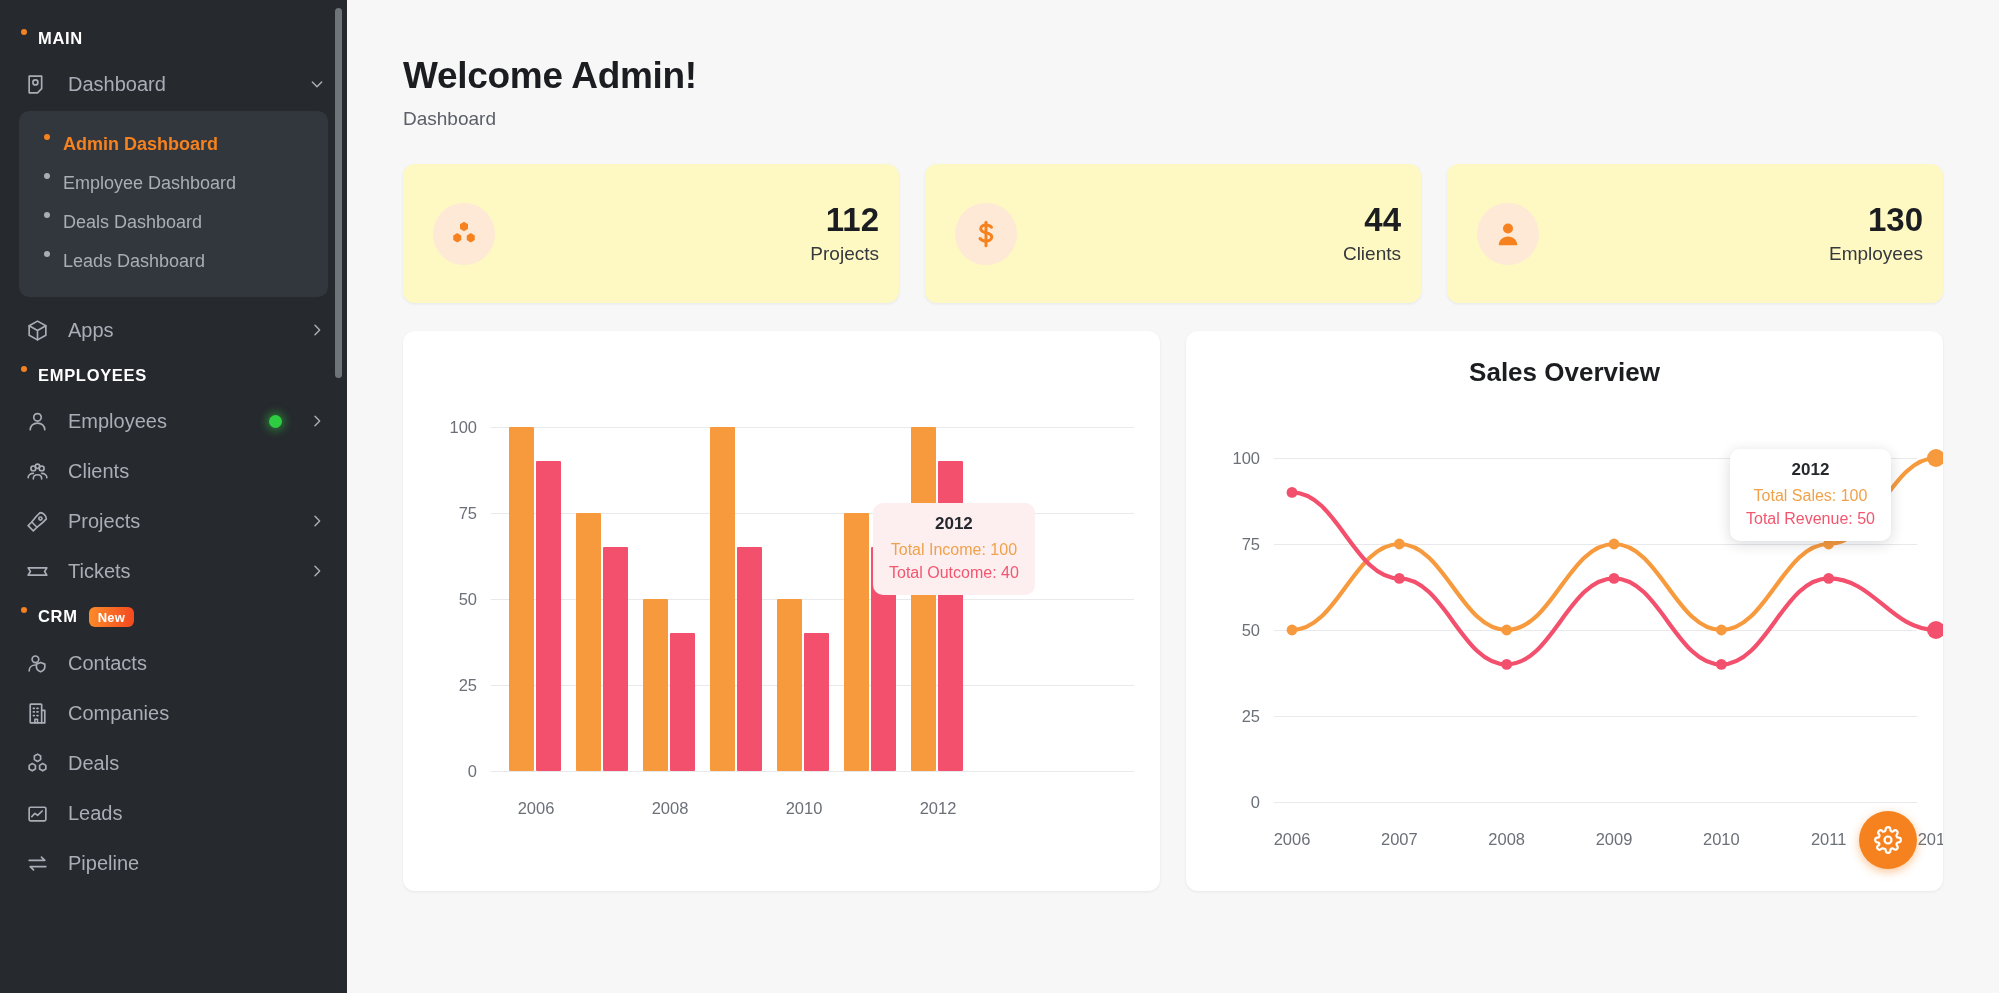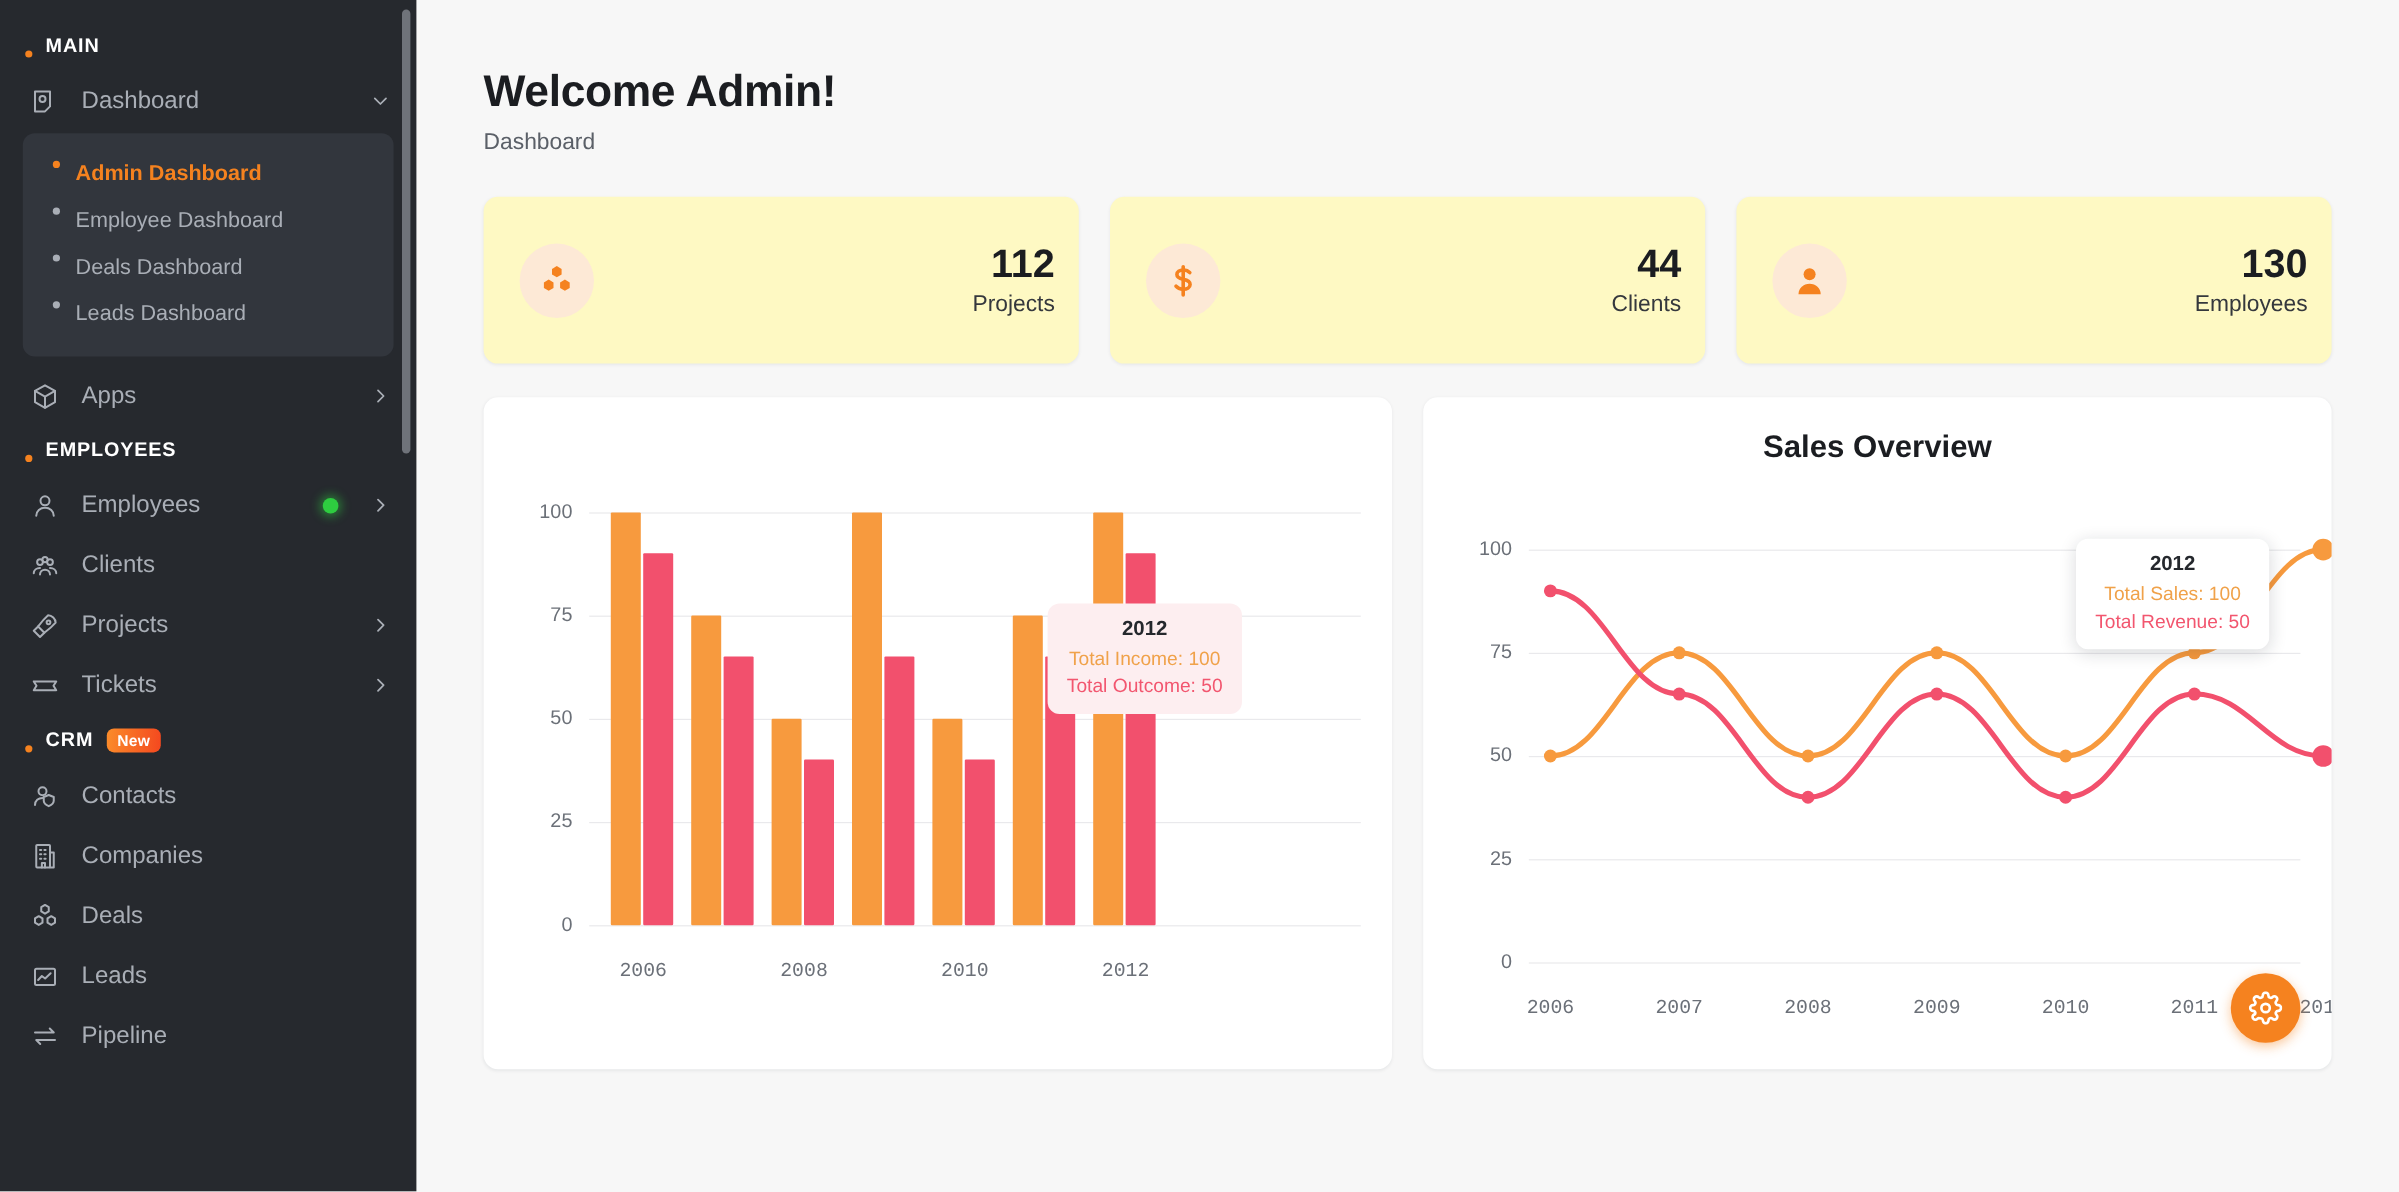--- a/index.html
+++ b/index.html
@@ -21,21 +21,21 @@
     padding-top: 18px;
   }
   .side-scroll {
     position: absolute;
     right: 5px; top: 8px;
     width: 7px; height: 370px;
     background: #6f737a;
     border-radius: 4px;
   }
   .sec-head {
-    display: flex; align-items: flex-end;
+    display: flex; align-items: flex-start;
     gap: 11px;
     padding: 11px 0 11px 21px;
     color: #ffffff;
     font-size: 16.5px;
     font-weight: 700;
     letter-spacing: 0.7px;
   }
   .sec-dot {
     width: 6px; height: 6px; border-radius: 50%;
     background: #f5821f; flex: 0 0 6px;
@@ -149,21 +149,21 @@
     transform: translateY(-50%);
     font-size: 16.5px; color: #6b7078; white-space: nowrap;
   }
   .gridline {
     position: absolute; left: 0; right: 0; height: 1px;
     background: #e9e9ec;
   }
   .xlab {
     position: absolute; top: 100%; margin-top: 14px;
     transform: translateX(-50%);
-    font-size: 16.5px; color: #6b7078; white-space: nowrap; font-family: Liberation Mono, monospace;
+    font-size: 16.5px; color: #6b7078; white-space: nowrap;
   }
   .bar {
     position: absolute; bottom: 0; width: 25px; border-radius: 1px;
   }
   .tooltip {
     position: absolute;
     background: #fff;
     border-radius: 10px;
     padding: 11px 16px 13px 16px;
     box-shadow: 0 3px 14px rgba(16,24,40,0.16);
@@ -418,21 +418,21 @@
           <div class="bar" style="left: 375px; top: 248.4px; height: 137.6px; background: rgb(242, 80, 109);"></div>
           <div class="xlab" style="left: 375px;">2010</div>
           <div class="bar" style="left: 415px; top: 128px; height: 258px; background: rgb(247, 154, 62);"></div>
           <div class="bar" style="left: 442px; top: 162.4px; height: 223.6px; background: rgb(242, 80, 109);"></div>
           <div class="bar" style="left: 482px; top: 42px; height: 344px; background: rgb(247, 154, 62);"></div>
           <div class="bar" style="left: 509px; top: 76.4px; height: 309.6px; background: rgb(242, 80, 109);"></div>
           <div class="xlab" style="left: 509px;">2012</div>
           <div class="tooltip pinkish" style="left: 444px; top: 118px;">
             <div class="tt-title">2012</div>
             <div class="tt-a">Total Income: 100</div>
-            <div class="tt-b">Total Outcome: 50</div>
+            <div class="tt-b">Total Outcome: 40</div>
           </div>
         </div>
     </div>
 
     <div class="chart-card">
       <div class="chart-title">Sales Overview</div>
       <div class="plot" id="line-plot">
           <div class="gridline" style="top: 386px; left: 62px;"></div>
           <div class="ylab" style="top: 386px; right: auto; left: 0px; margin-right: 0px; width: 48px; text-align: right;">0</div>
           <div class="gridline" style="top: 300px; left: 62px;"></div>

